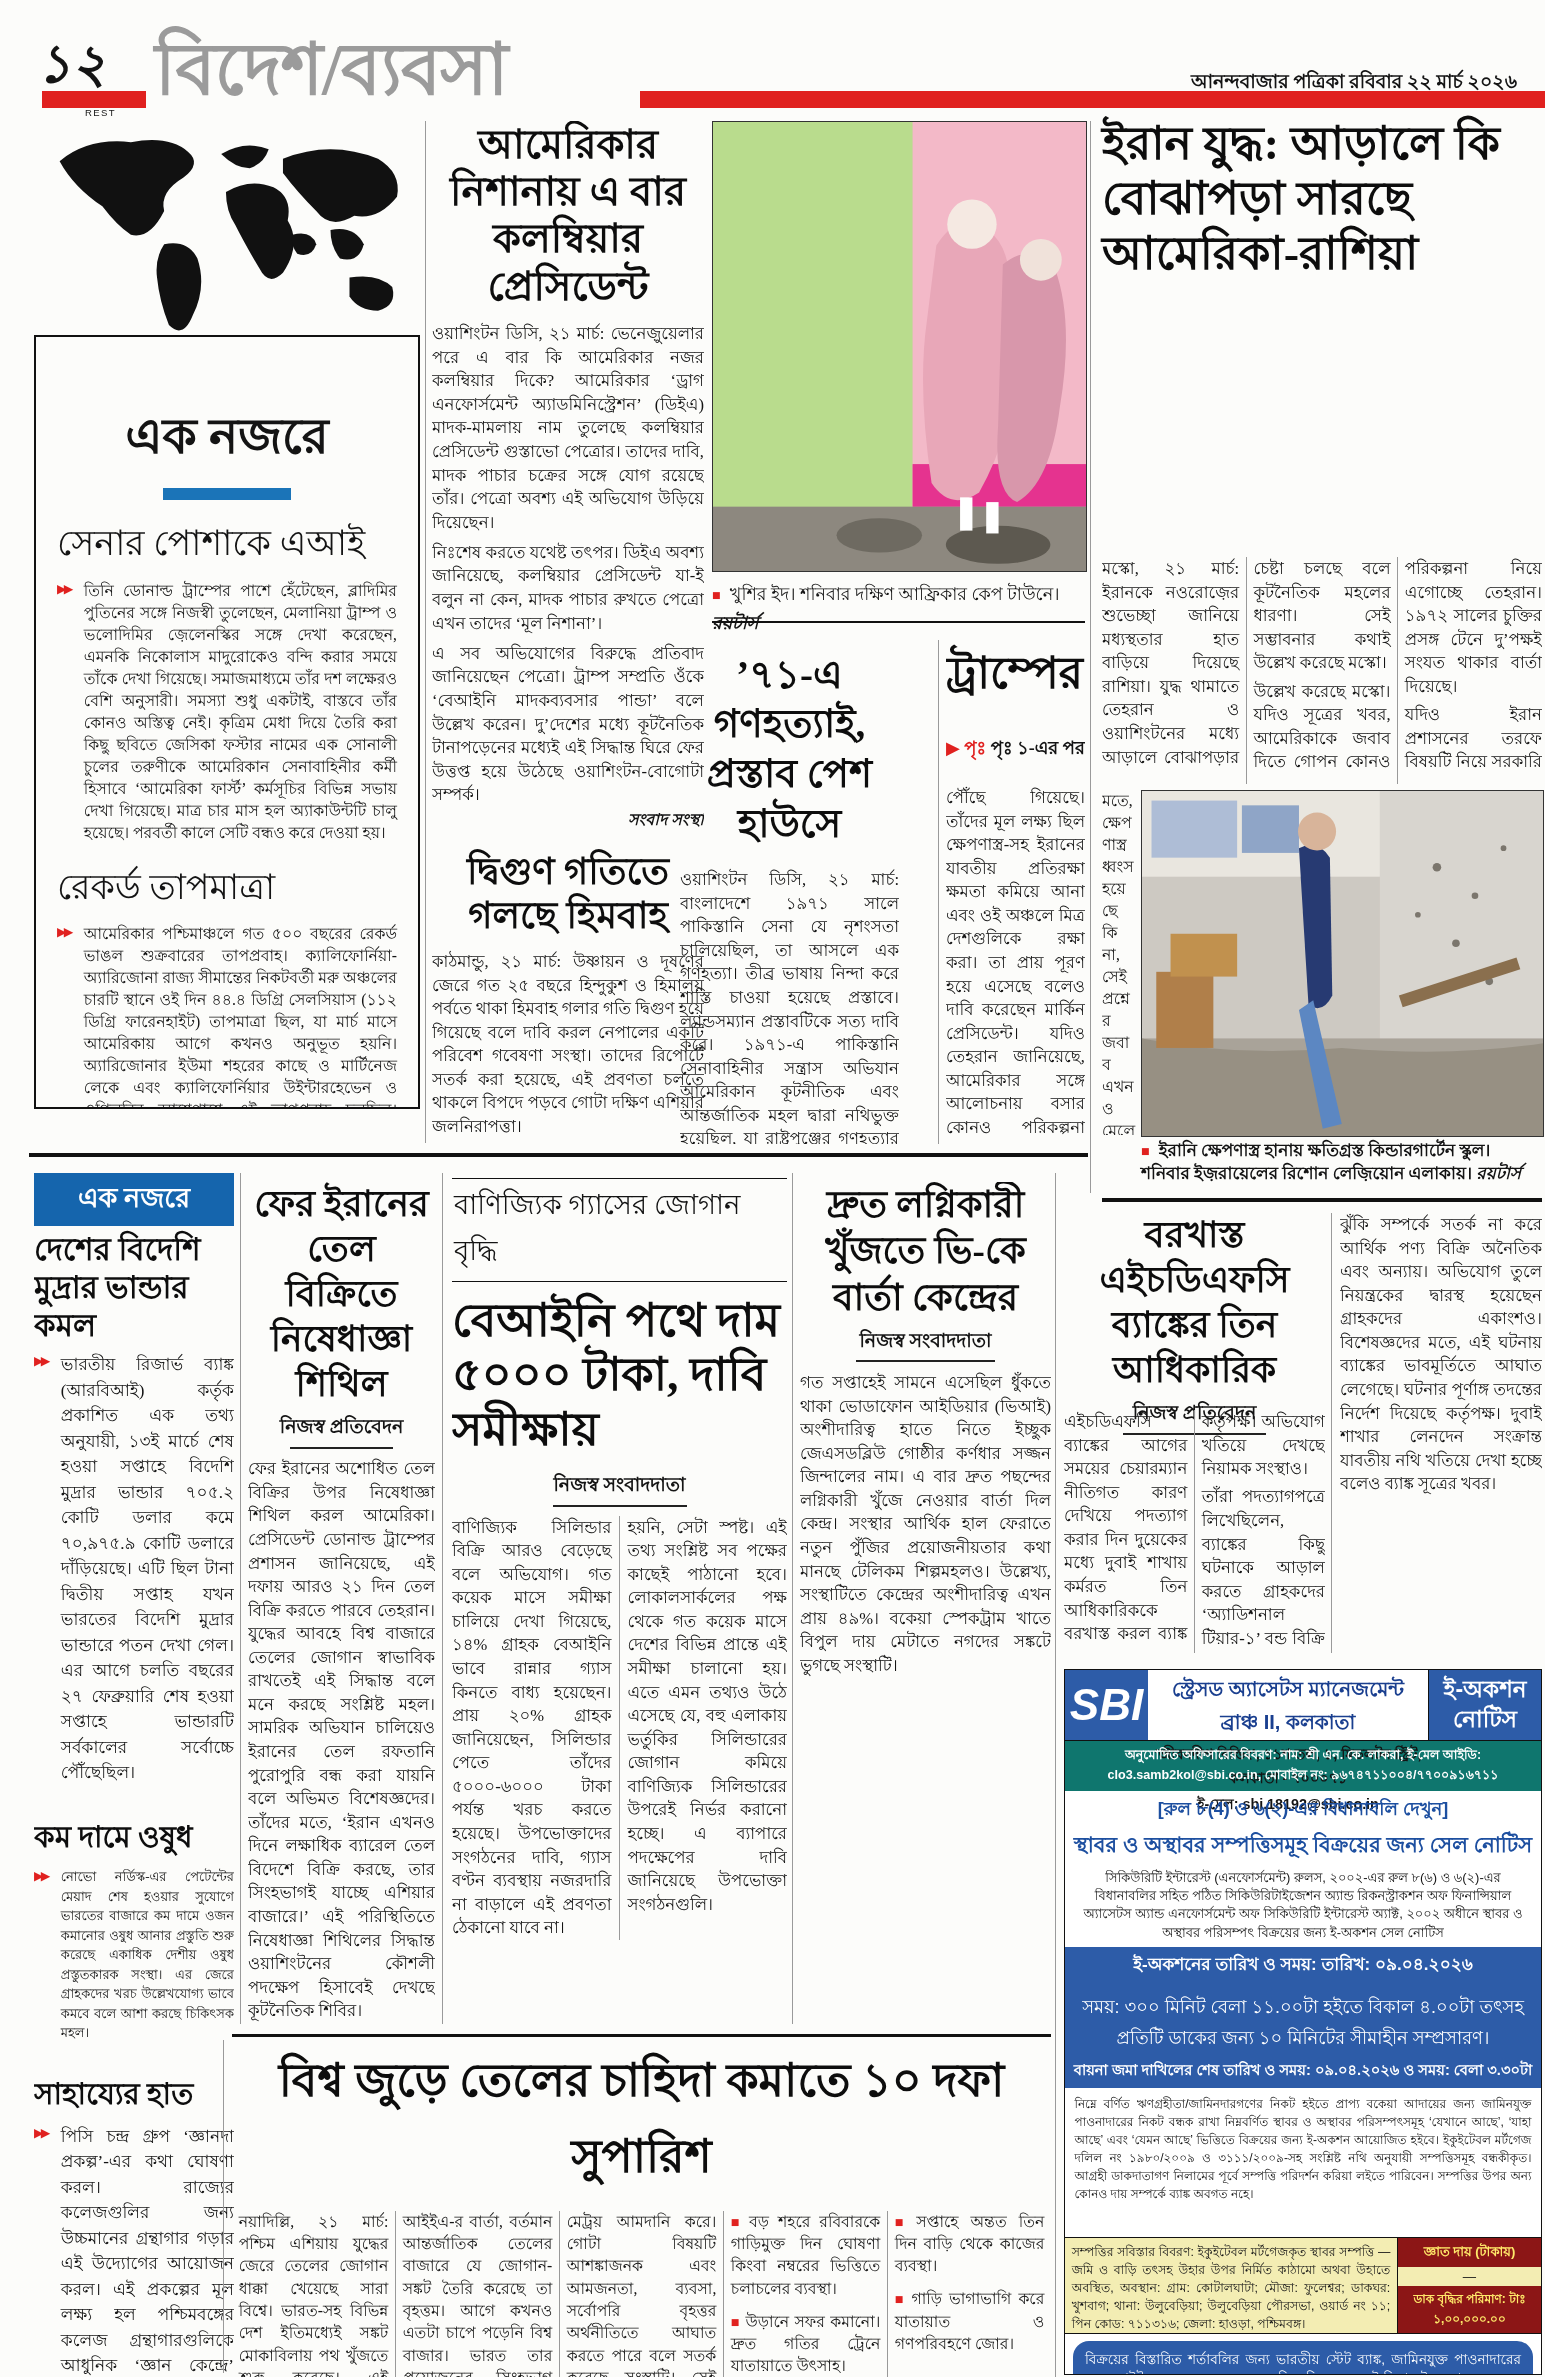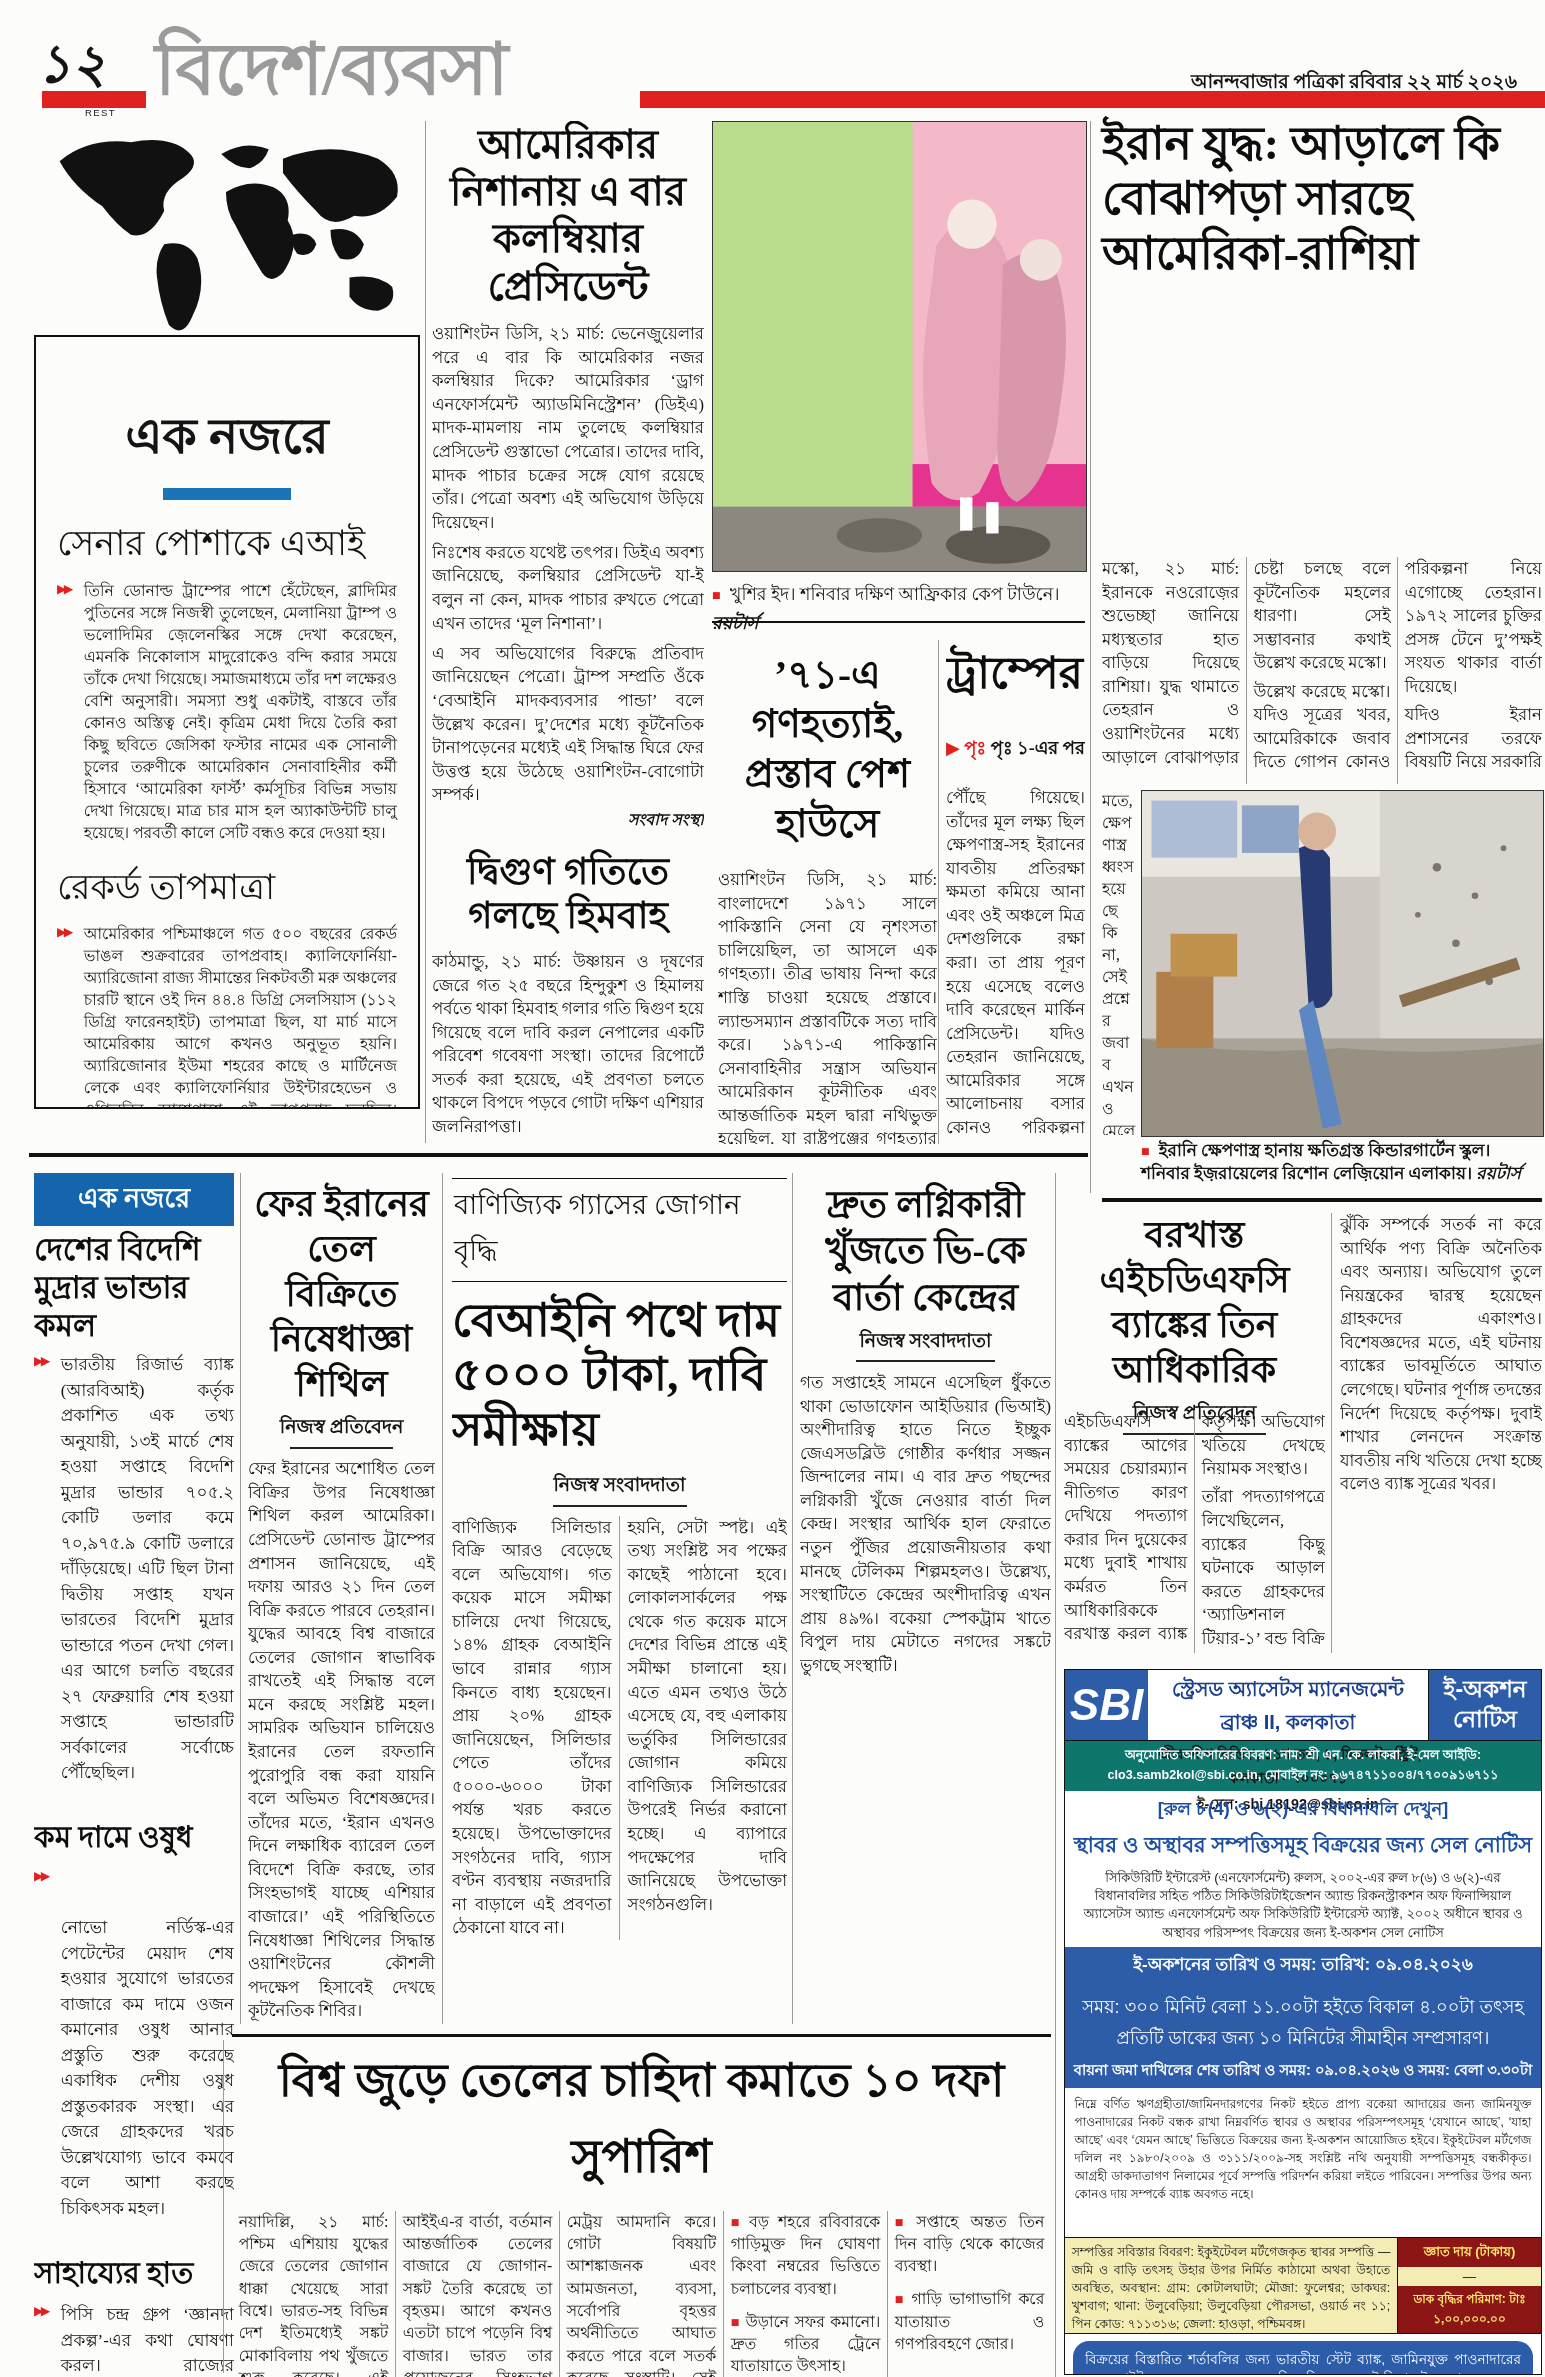--- a/index.html
+++ b/index.html
@@ -101,21 +101,21 @@
   <rect x="520" y="790" width="26" height="70" fill="#fff"></rect>
   <rect x="575" y="800" width="26" height="66" fill="#fff"></rect>
 </svg>
 <div class="abs" style="left:712px;top:581px;width:373px;font-size:17.6px;">
   <span class="sq">■</span>
   <span>খুশির ইদ। শনিবার দক্ষিণ আফ্রিকার কেপ টাউনে।</span>
   <span style="font-style:italic;font-weight:bold;">রয়টার্স</span>
 </div>
 <div class="abs hrule" style="left:712px;top:621px;width:373px;height:1.9px;"></div>
 
-<div class="abs" style="left:718px;top:640px;width:219px;height:504px;overflow:hidden;font-family:Liberation Serif, serif;">
+<div class="abs" style="left:680px;top:640px;width:219px;height:504px;overflow:hidden;font-family:Liberation Serif, serif;">
   <div class="hl ctr" style="font-size:39px;line-height:1.28;padding:9.5px 4.8px;">’৭১-এ গণহত্যাই, প্রস্তাব পেশ হাউসে</div>
   <p class="body-txt jt" style="margin:9.5px 0 0 0;">ওয়াশিংটন ডিসি, ২১ মার্চ: বাংলাদেশে ১৯৭১ সালে পাকিস্তানি সেনা যে নৃশংসতা চালিয়েছিল, তা আসলে এক গণহত্যা। তীব্র ভাষায় নিন্দা করে শাস্তি চাওয়া হয়েছে প্রস্তাবে। ল্যান্ডসম্যান প্রস্তাবটিকে সত্য দাবি করে। ১৯৭১-এ পাকিস্তানি সেনাবাহিনীর সন্ত্রাস অভিযান আমেরিকান কূটনীতিক এবং আন্তর্জাতিক মহল দ্বারা নথিভুক্ত হয়েছিল, যা রাষ্ট্রপুঞ্জের গণহত্যার সংজ্ঞার সঙ্গে মিলে যায়। গণহত্যায় যাঁরা প্রাণ হারিয়েছিলেন, তাঁদের প্রতি শ্রদ্ধা জানানো হয়েছে প্রস্তাবে।</p>
 </div>
 <div class="abs vrule" style="left:938px;top:640px;height:504px;"></div>
 <div class="abs" style="left:946px;top:640px;width:139px;height:504px;overflow:hidden;">
   <div class="hl" style="font-size:44px;">ট্রাম্পের</div>
   <div style="font-size:18px;font-weight:bold;margin:21px 0;">
     <span class="red">▶</span>
     <span class="red">পৃঃ</span>
     <span>পৃঃ ১-এর পর</span>
@@ -167,21 +167,21 @@
   <div class="ctr" style="background:#1565ad;color:#fff;font-size:27px;font-weight:bold;padding:3.8px 0;">এক নজরে</div>
   <div class="hl" style="font-size:31px;line-height:1.22;margin-top:5.7px;">দেশের বিদেশি মুদ্রার ভান্ডার কমল</div>
   <div class="bullet-row" style="margin-top:7.6px;">
     <span class="bullet-icon">▶▶</span>
     <span class="jt" style="font-size:17px;line-height:1.5;">ভারতীয় রিজার্ভ ব্যাঙ্ক (আরবিআই) কর্তৃক প্রকাশিত এক তথ্য অনুযায়ী, ১৩ই মার্চে শেষ হওয়া সপ্তাহে বিদেশি মুদ্রার ভান্ডার ৭০৫.২ কোটি ডলার কমে ৭০,৯৭৫.৯ কোটি ডলারে দাঁড়িয়েছে। এটি ছিল টানা দ্বিতীয় সপ্তাহ যখন ভারতের বিদেশি মুদ্রার ভান্ডারে পতন দেখা গেল। এর আগে চলতি বছরের ২৭ ফেব্রুয়ারি শেষ হওয়া সপ্তাহে ভান্ডারটি সর্বকালের সর্বোচ্চে পৌঁছেছিল।</span>
   </div>
 
   <div class="hl" style="font-size:29.5px;margin-top:28.5px;">কম দামে ওষুধ</div>
   <div class="bullet-row">
     <span class="bullet-icon">▶▶</span>
-    <span class="jt" style="font-size:17px;line-height:1.5;margin-top:48px;">নোভো নর্ডিস্ক-এর পেটেন্টের মেয়াদ শেষ হওয়ার সুযোগে ভারতের বাজারে কম দামে ওজন কমানোর ওষুধ আনার প্রস্তুতি শুরু করেছে একাধিক দেশীয় ওষুধ প্রস্তুতকারক সংস্থা। এর জেরে গ্রাহকদের খরচ উল্লেখযোগ্য ভাবে কমবে বলে আশা করছে চিকিৎসক মহল।</span>
+    <span class="jt" style="font-size:13px;line-height:1.5;">নোভো নর্ডিস্ক-এর পেটেন্টের মেয়াদ শেষ হওয়ার সুযোগে ভারতের বাজারে কম দামে ওজন কমানোর ওষুধ আনার প্রস্তুতি শুরু করেছে একাধিক দেশীয় ওষুধ প্রস্তুতকারক সংস্থা। এর জেরে গ্রাহকদের খরচ উল্লেখযোগ্য ভাবে কমবে বলে আশা করছে চিকিৎসক মহল।</span>
   </div>
 
   <div class="hl" style="font-size:29.5px;margin-top:28.5px;">সাহায্যের হাত</div>
   <div class="bullet-row">
     <span class="bullet-icon">▶▶</span>
     <span class="jt" style="font-size:17px;line-height:1.5;">পিসি চন্দ্র গ্রুপ ‘জ্ঞানদা প্রকল্প’-এর কথা ঘোষণা করল। রাজ্যের কলেজগুলির জন্য উচ্চমানের গ্রন্থাগার গড়ার এই উদ্যোগের আয়োজন করল। এই প্রকল্পের মূল লক্ষ্য হল পশ্চিমবঙ্গের কলেজ গ্রন্থাগারগুলিকে আধুনিক ‘জ্ঞান কেন্দ্রে’ রূপান্তরিত করার মাধ্যমে রাজ্যের উচ্চশিক্ষার পরিকাঠামোকে শক্তিশালী করে তোলা।</span>
   </div>
 
 </div>
 

